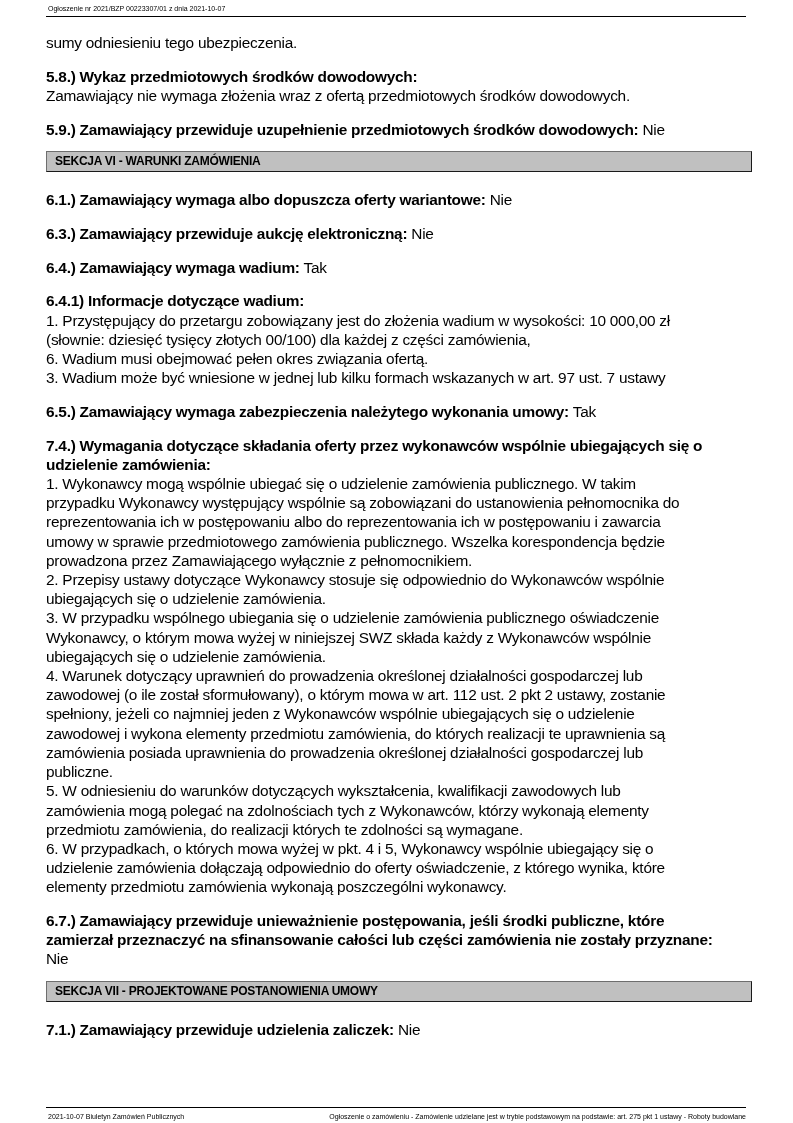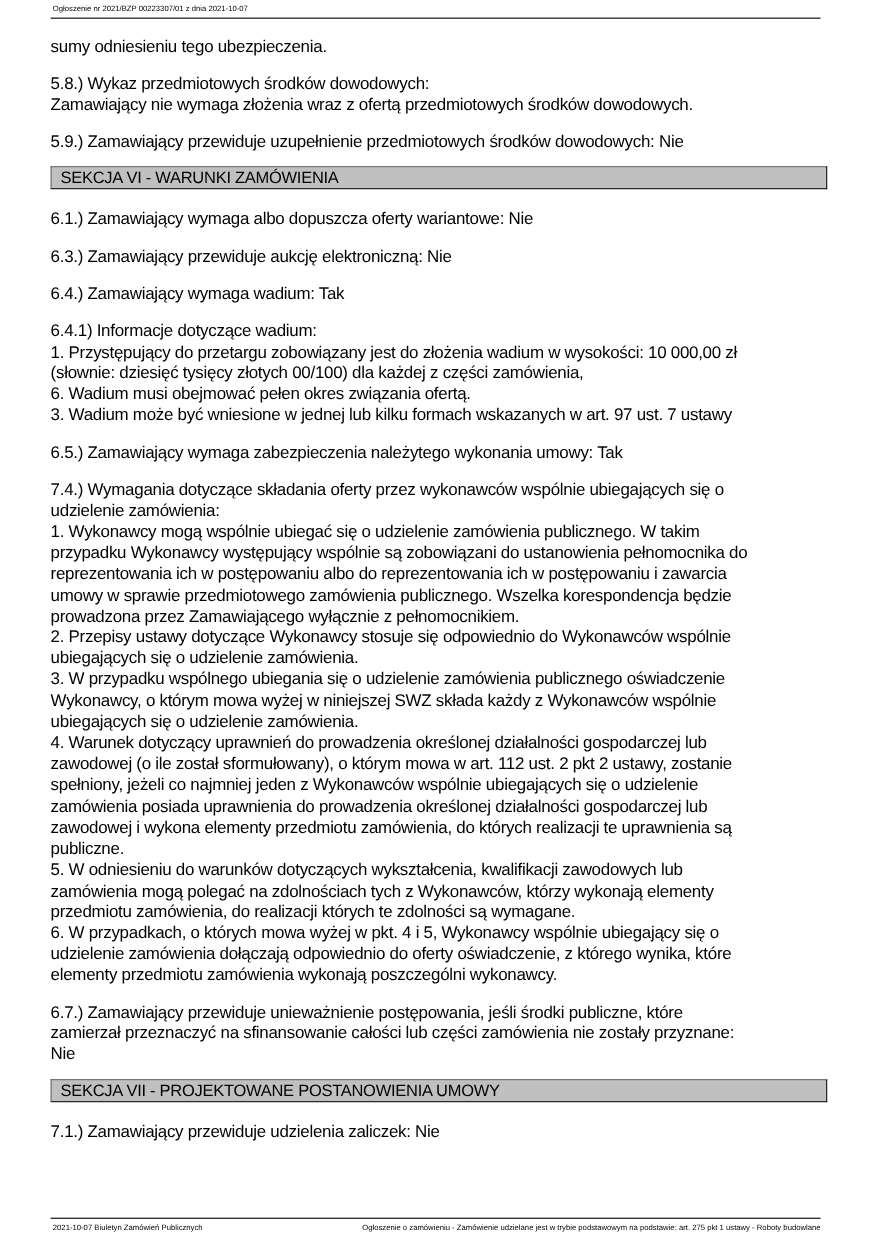--- a/index.html
+++ b/index.html
@@ -58,32 +58,32 @@
       line-height: 19.2px;
       letter-spacing: -0.25px;
     }
     .content p {
       margin: 0;
     }
     .block {
       margin-bottom: 14.5px;
     }
     .lbl {
-      font-weight: normal;
+      font-weight: bold;
     }
     .section-bar {
       width: 696px;
       height: 19px;
       background: #c0c0c0;
       border-top: 1.5px solid #6e6e6e;
       border-left: 1.5px solid #6e6e6e;
       border-bottom: 1.5px solid #1a1a1a;
       border-right: 1.5px solid #1a1a1a;
-      font-weight: normal;
-      font-size: 15px;
+      font-weight: bold;
+      font-size: 12px;
       line-height: 19px;
       padding-left: 8px;
       box-sizing: content-box;
       margin-bottom: 18px;
       margin-top: -2px;
     }
   </style>
 </head>
 <body>
 
@@ -141,22 +141,22 @@
     <p>umowy w sprawie przedmiotowego zamówienia publicznego. Wszelka korespondencja będzie</p>
     <p>prowadzona przez Zamawiającego wyłącznie z pełnomocnikiem.</p>
     <p>2. Przepisy ustawy dotyczące Wykonawcy stosuje się odpowiednio do Wykonawców wspólnie</p>
     <p>ubiegających się o udzielenie zamówienia.</p>
     <p>3. W przypadku wspólnego ubiegania się o udzielenie zamówienia publicznego oświadczenie</p>
     <p>Wykonawcy, o którym mowa wyżej w niniejszej SWZ składa każdy z Wykonawców wspólnie</p>
     <p>ubiegających się o udzielenie zamówienia.</p>
     <p>4. Warunek dotyczący uprawnień do prowadzenia określonej działalności gospodarczej lub</p>
     <p>zawodowej (o ile został sformułowany), o którym mowa w art. 112 ust. 2 pkt 2 ustawy, zostanie</p>
     <p>spełniony, jeżeli co najmniej jeden z Wykonawców wspólnie ubiegających się o udzielenie</p>
+    <p>zawodowej i wykona elementy przedmiotu zamówienia, do których realizacji te uprawnienia są</p>
     <p>zamówienia posiada uprawnienia do prowadzenia określonej działalności gospodarczej lub</p>
-    <p>zawodowej i wykona elementy przedmiotu zamówienia, do których realizacji te uprawnienia są</p>
     <p>publiczne.</p>
     <p>5. W odniesieniu do warunków dotyczących wykształcenia, kwalifikacji zawodowych lub</p>
     <p>zamówienia mogą polegać na zdolnościach tych z Wykonawców, którzy wykonają elementy</p>
     <p>przedmiotu zamówienia, do realizacji których te zdolności są wymagane.</p>
     <p>6. W przypadkach, o których mowa wyżej w pkt. 4 i 5, Wykonawcy wspólnie ubiegający się o</p>
     <p>udzielenie zamówienia dołączają odpowiednio do oferty oświadczenie, z którego wynika, które</p>
     <p>elementy przedmiotu zamówienia wykonają poszczególni wykonawcy.</p>
   </div>
 
   <div class="block">

